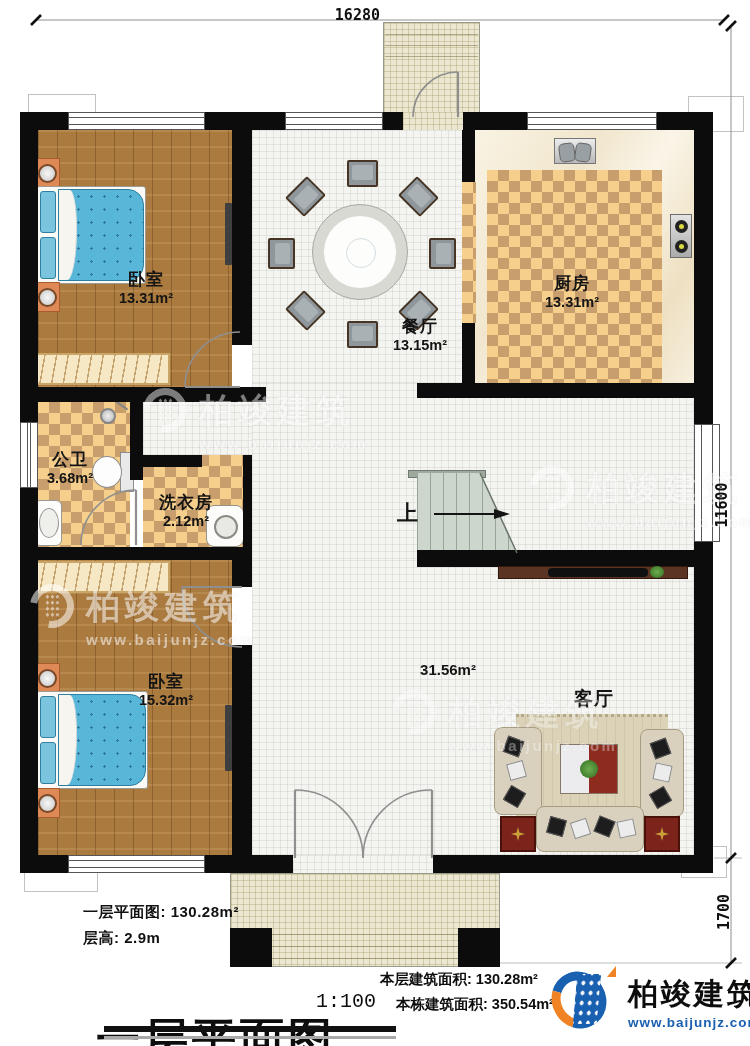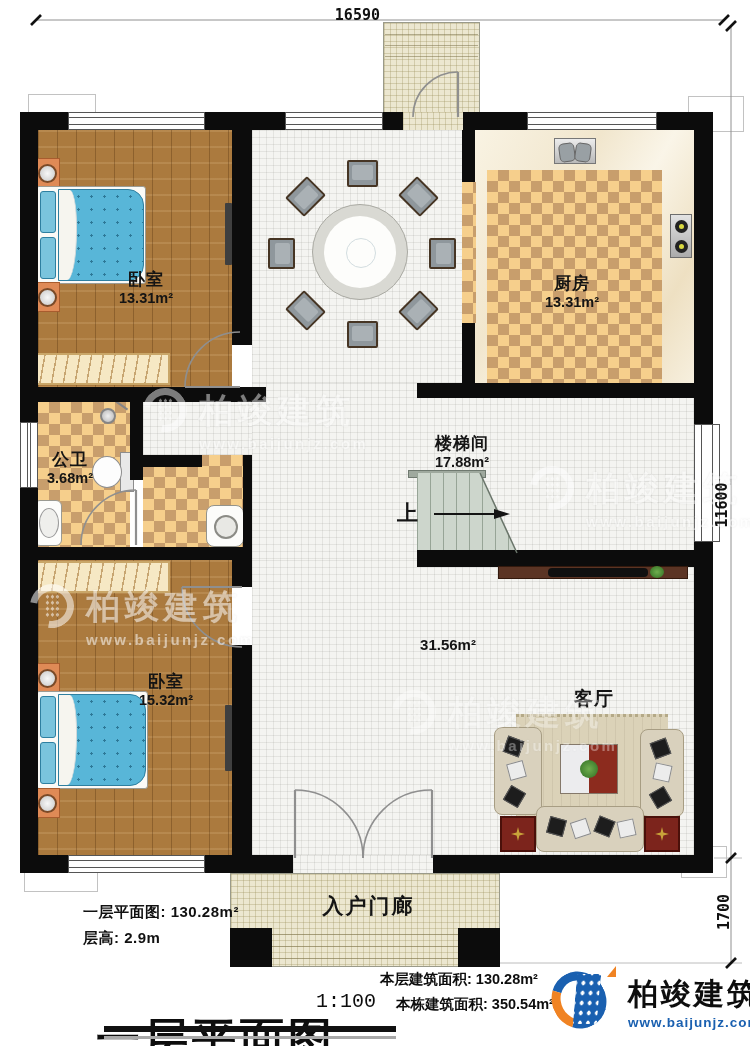--- a/index.html
+++ b/index.html
@@ -268,43 +268,46 @@
       <line x1="726" y1="31" x2="736" y2="21"></line>
       <line x1="726" y1="863" x2="736" y2="853"></line>
       <line x1="726" y1="968" x2="736" y2="958"></line>
     </g>
   </svg>
 
   <div class="label" style="left:98px;top:270px;width:96px">
     <div class="rname">卧室</div>
     <div class="rarea">13.31m²</div>
   </div>
+  <div class="label" style="left:372px;top:317px;width:96px">
+    <div class="rname">餐厅</div>
+    <div class="rarea">13.15m²</div>
+  </div>
   <div class="label" style="left:524px;top:274px;width:96px">
     <div class="rname">厨房</div>
     <div class="rarea">13.31m²</div>
   </div>
   <div class="label" style="left:36px;top:450px;width:68px">
     <div class="rname">公卫</div>
     <div class="rarea">3.68m²</div>
   </div>
-  <div class="label" style="left:416px;top:434px;width:92px">
-    <div class="rname">楼梯间</div>
-    <div class="rarea">17.88m²</div>
+  <div class="label" style="left:140px;top:493px;width:92px">
+    <div class="rname">洗衣房</div>
+    <div class="rarea">2.12m²</div>
   </div>
   <div class="label" style="left:118px;top:672px;width:96px">
     <div class="rname">卧室</div>
     <div class="rarea">15.32m²</div>
   </div>
-  <div class="label" style="left:412px;top:636px;width:72px">
+  <div class="label" style="left:412px;top:661px;width:72px">
     <div class="rarea" style="font-size:15px">31.56m²</div>
   </div>
   <div class="label" style="left:558px;top:688px;width:72px">
     <div class="rname" style="font-size:19px">客厅</div>
   </div>
-  <div class="label porchlabel" style="left:296px;top:894px;width:145px">入户门廊</div>
   <div class="uplabel" style="left:397px;top:499px">上</div>
 
   <div class="wm" style="left:143px;top:388px">
     <div class="wm-icon"></div>
     <div>
       <div class="wm-name">柏竣建筑</div>
       <div class="wm-url">www.baijunjz.com</div>
     </div>
   </div>
   <div class="wm" style="left:530px;top:466px">
@@ -322,21 +325,21 @@
     </div>
   </div>
   <div class="wm" style="left:392px;top:690px;opacity:.38">
     <div class="wm-icon"></div>
     <div>
       <div class="wm-name">柏竣建筑</div>
       <div class="wm-url">www.baijunjz.com</div>
     </div>
   </div>
 
-  <div class="dim" style="left:322px;top:6px;width:58px;text-align:right">16590</div>
+  <div class="dim" style="left:322px;top:6px;width:58px;text-align:right">16280</div>
   <div class="dim rot" style="left:692px;top:496px;width:60px">11600</div>
   <div class="dim rot" style="left:694px;top:903px;width:60px">1700</div>
 
   <div class="note" style="left:83px;top:903px">一层平面图: 130.28m²</div>
   <div class="note" style="left:83px;top:929px">层高: 2.9m</div>
 
   <div class="tb-title" style="left:96px;top:1010px">一层平面图</div>
   <div class="tb-scale" style="left:316px;top:990px">1:100</div>
   <div class="rule" style="left:104px;top:1026px;width:292px;height:6px;background:#111"></div>
   <div class="rule" style="left:104px;top:1036px;width:292px;height:3px;background:#a8a8a8"></div>

